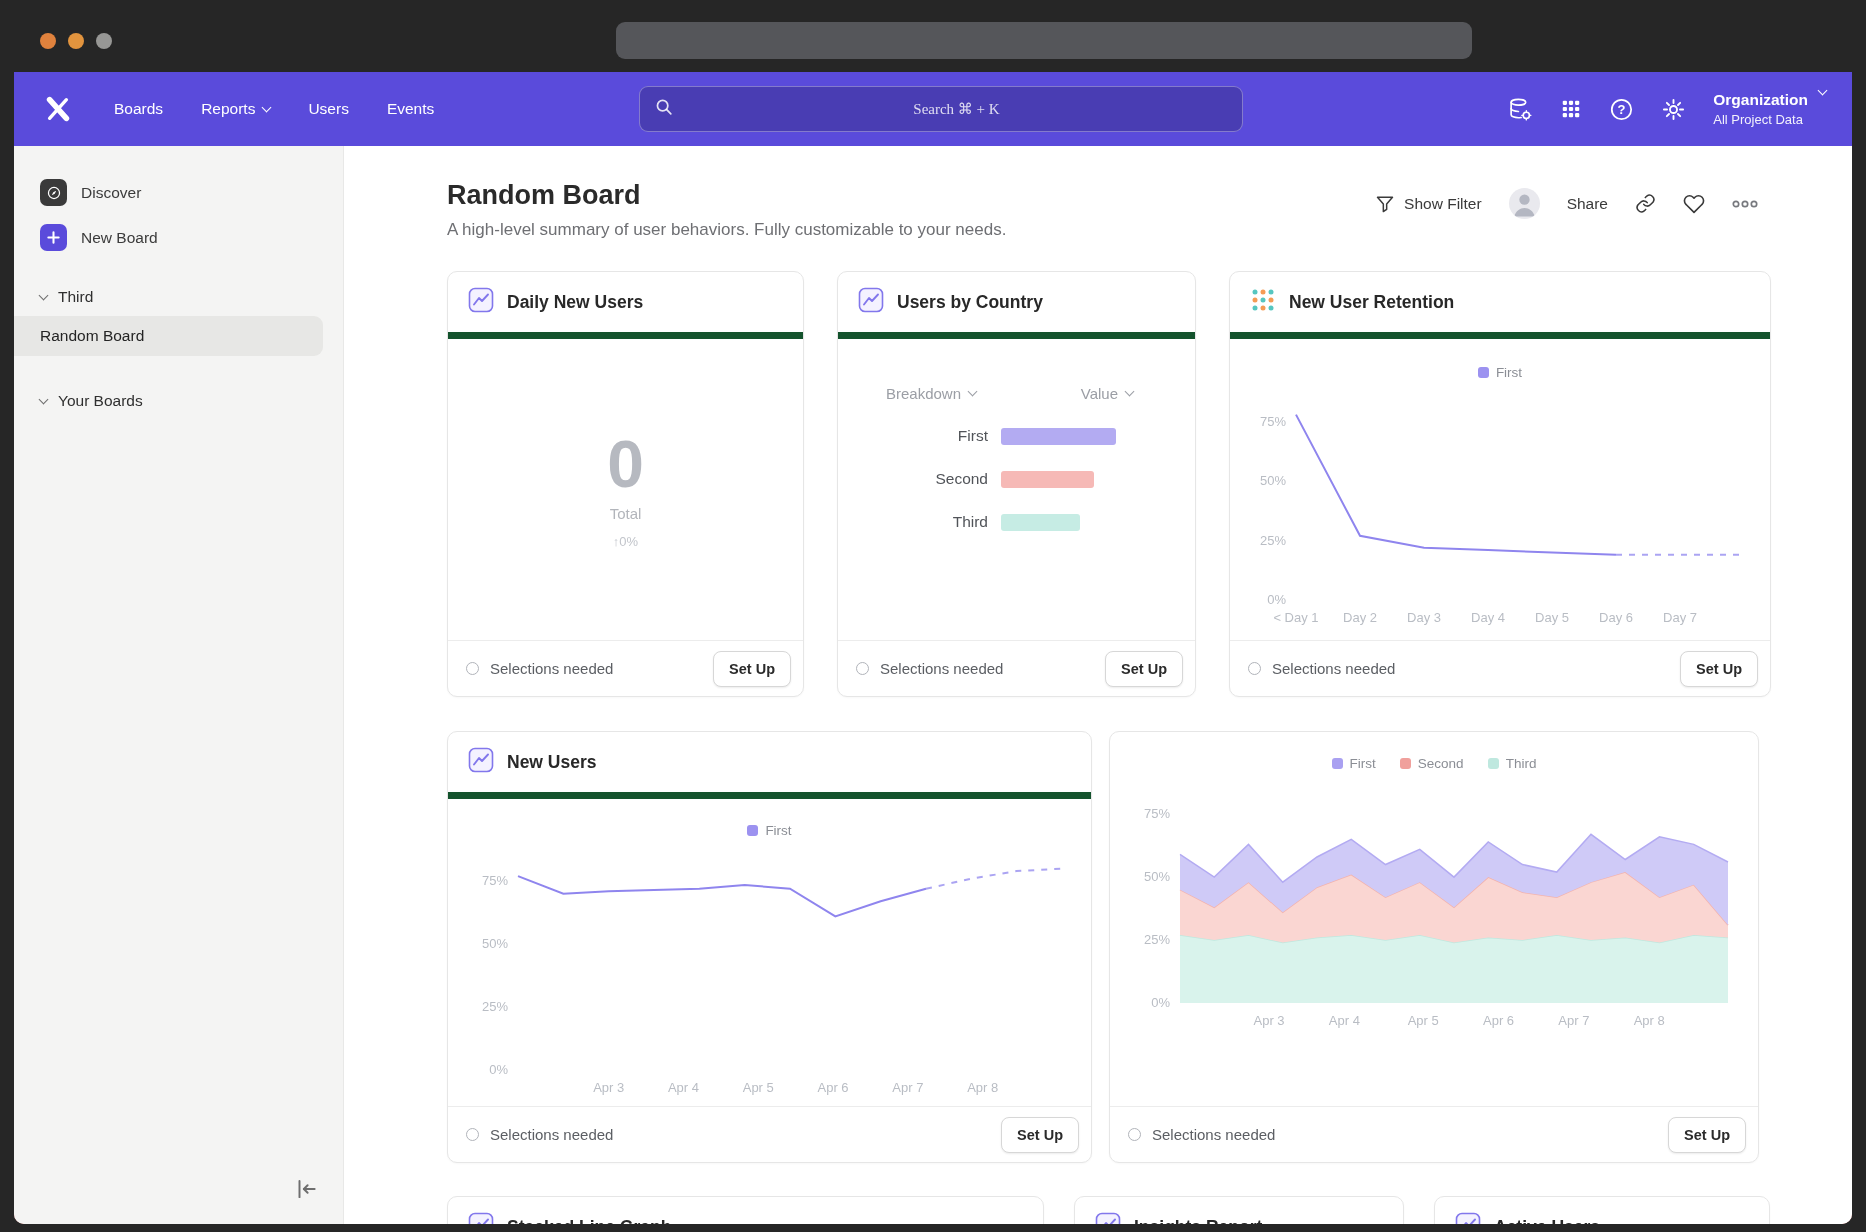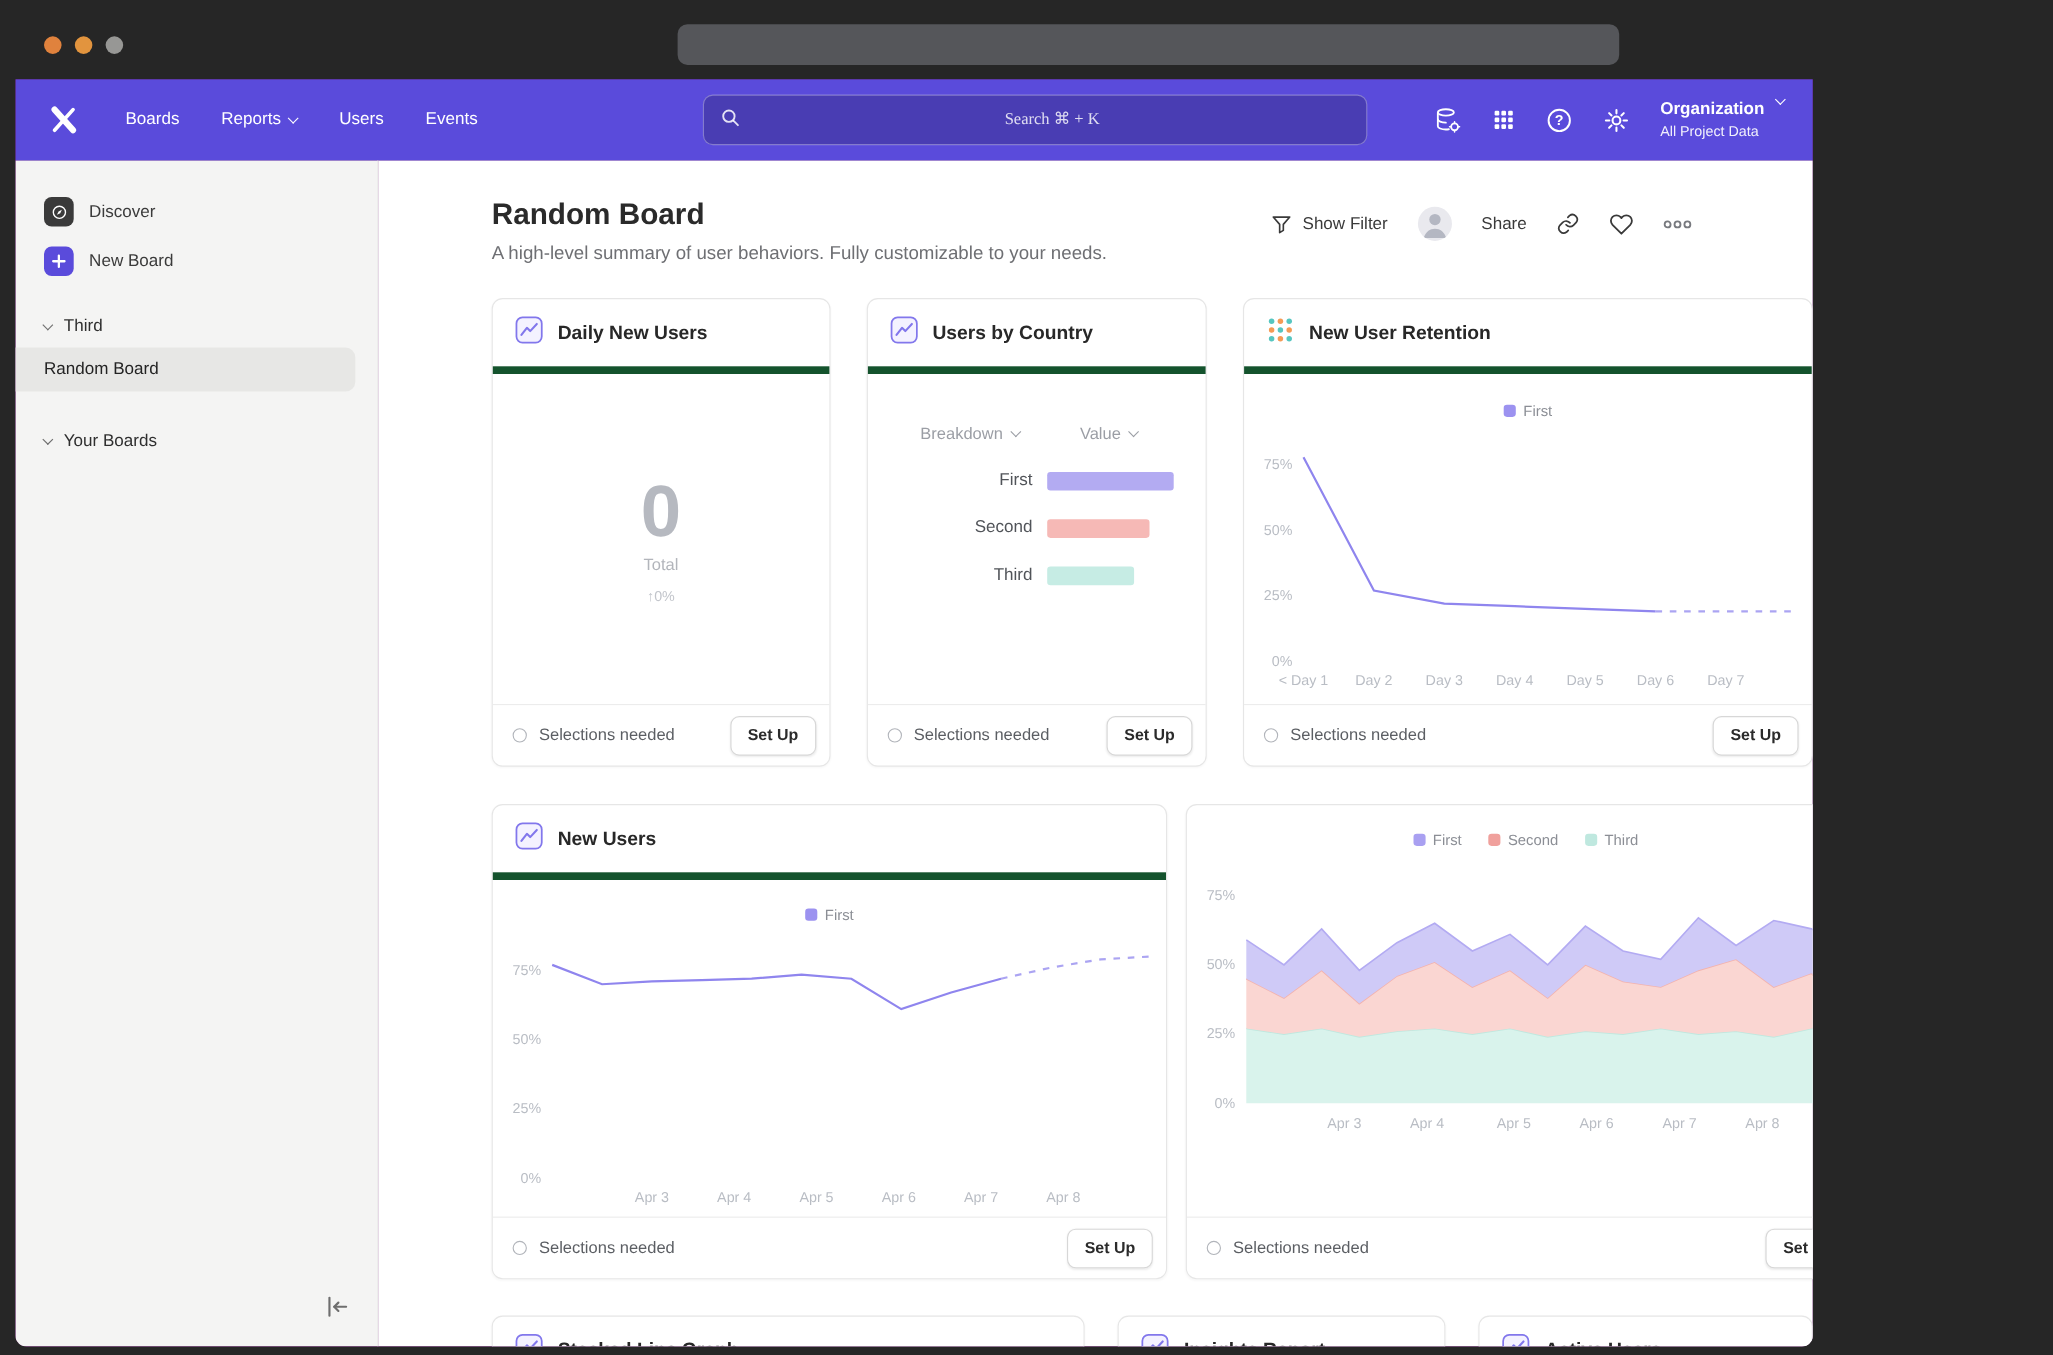--- a/index.html
+++ b/index.html
@@ -5,22 +5,22 @@
   * { box-sizing: border-box; }
   body {
     margin: 0; width: 1866px; height: 1232px; background: #262626;
     font-family: "Liberation Sans", sans-serif; overflow: hidden; position: relative;
   }
   
   .lights { position: absolute; top: 33px; left: 40px; display: flex; gap: 12px; }
   .light { width: 16px; height: 16px; border-radius: 50%; }
   .urlbar { position: absolute; left: 616px; top: 22px; width: 856px; height: 37px;
             background: #55565a; border-radius: 9px; }
-  .app { position: absolute; left: 14px; top: 72px; width: 1634px; height: 1152px;
-         border-radius: 0 0 10px 10px; overflow: hidden; background: #701a75; }
+  .app { position: absolute; left: 14px; top: 72px; width: 1838px; height: 1152px;
+         border-radius: 0 0 10px 10px; overflow: hidden; background: #fca5a5; }
   
   .topnav { height: 74px; background: #5a4bdb; display: flex; align-items: center;
             position: relative; padding-left: 30px; }
   .logo { margin-right: 42px; display: flex; align-items: center; }
   .nav-links { display: flex; gap: 38px; align-items: center; }
   .nav-link { color: #fff; font-size: 15.5px; display: flex; align-items: center; gap: 8px; cursor: pointer; }
   .chev { width: 7px; height: 7px; border-right: 1.7px solid currentColor;
           border-bottom: 1.7px solid currentColor; transform: rotate(45deg); margin-top: -4px; }
   .nav-search { position: absolute; left: 625px; top: 14px; width: 604px; height: 46px;
                 background: rgba(0,0,0,0.18); border: 1px solid rgba(255,255,255,0.32);
@@ -48,21 +48,21 @@
                   margin-top: 18px; font-size: 15.5px; color: #2f2f2f; cursor: pointer; }
   .side-chev { color: #6e6e6e; }
   .side-selected { background: #e7e7e5; border-radius: 0 9px 9px 0; margin-right: 20px;
                    padding: 11px 26px; font-size: 15.5px; color: #242424; cursor: pointer; }
   .collapse-btn { position: absolute; bottom: 18px; right: 24px; cursor: pointer; }
   main { flex: 1; position: relative; overflow: hidden; background: #fff; }
   
   .board-head { padding: 34px 0 0 103px; position: relative; }
   .board-title { margin: 0; font-size: 27px; font-weight: 700; color: #2a2a2a; }
   .board-sub { margin-top: 9px; font-size: 17px; color: #6e6f73; }
-  .board-actions { position: absolute; top: 42px; right: 110px; display: flex;
+  .board-actions { position: absolute; top: 42px; right: 94px; display: flex;
                    align-items: center; gap: 27px; color: #3a3a3a; font-size: 15.5px; }
   .action { display: flex; align-items: center; gap: 9px; cursor: pointer; }
   .avatar { width: 31px; height: 31px; border-radius: 50%; background: #e9e9ee;
             overflow: hidden; display: flex; align-items: flex-end; justify-content: center; }
   
   .rows { padding-left: 103px; }
   .card-row { display: flex; }
   .row1 { margin-top: 31px; gap: 33px; }
   .row2 { margin-top: 34px; gap: 17px; }
   .row3 { margin-top: 33px; gap: 30px; }

